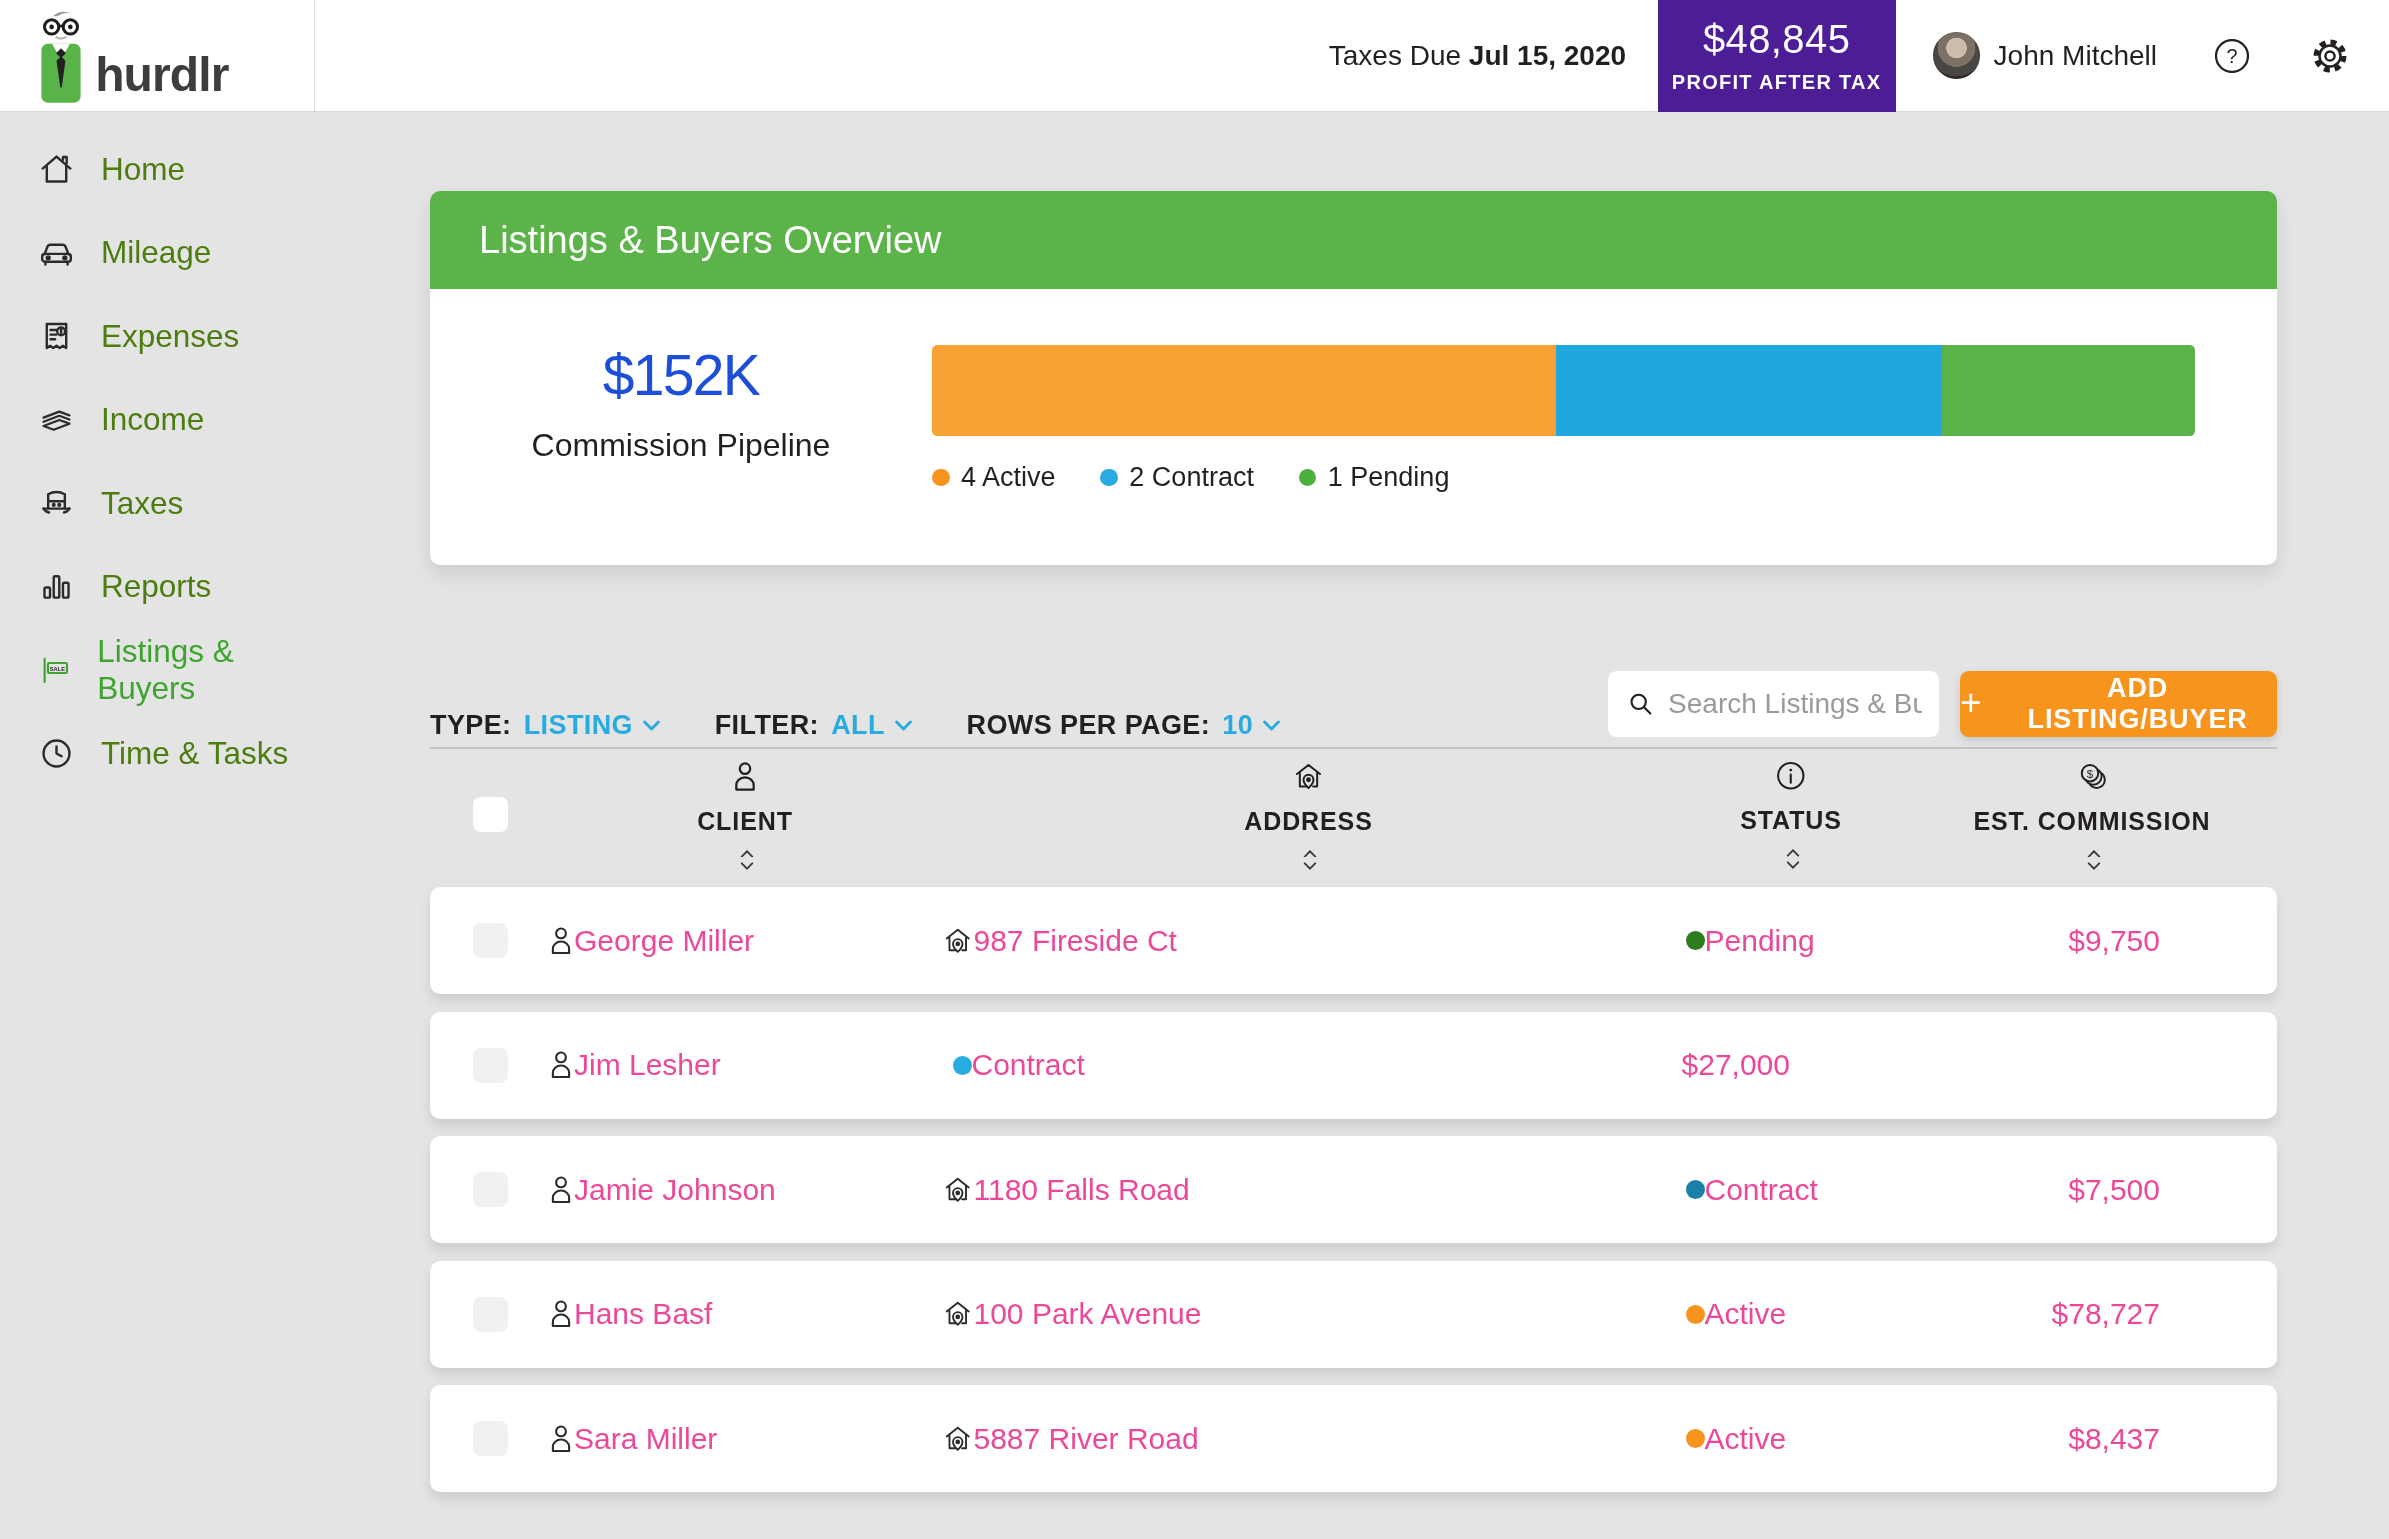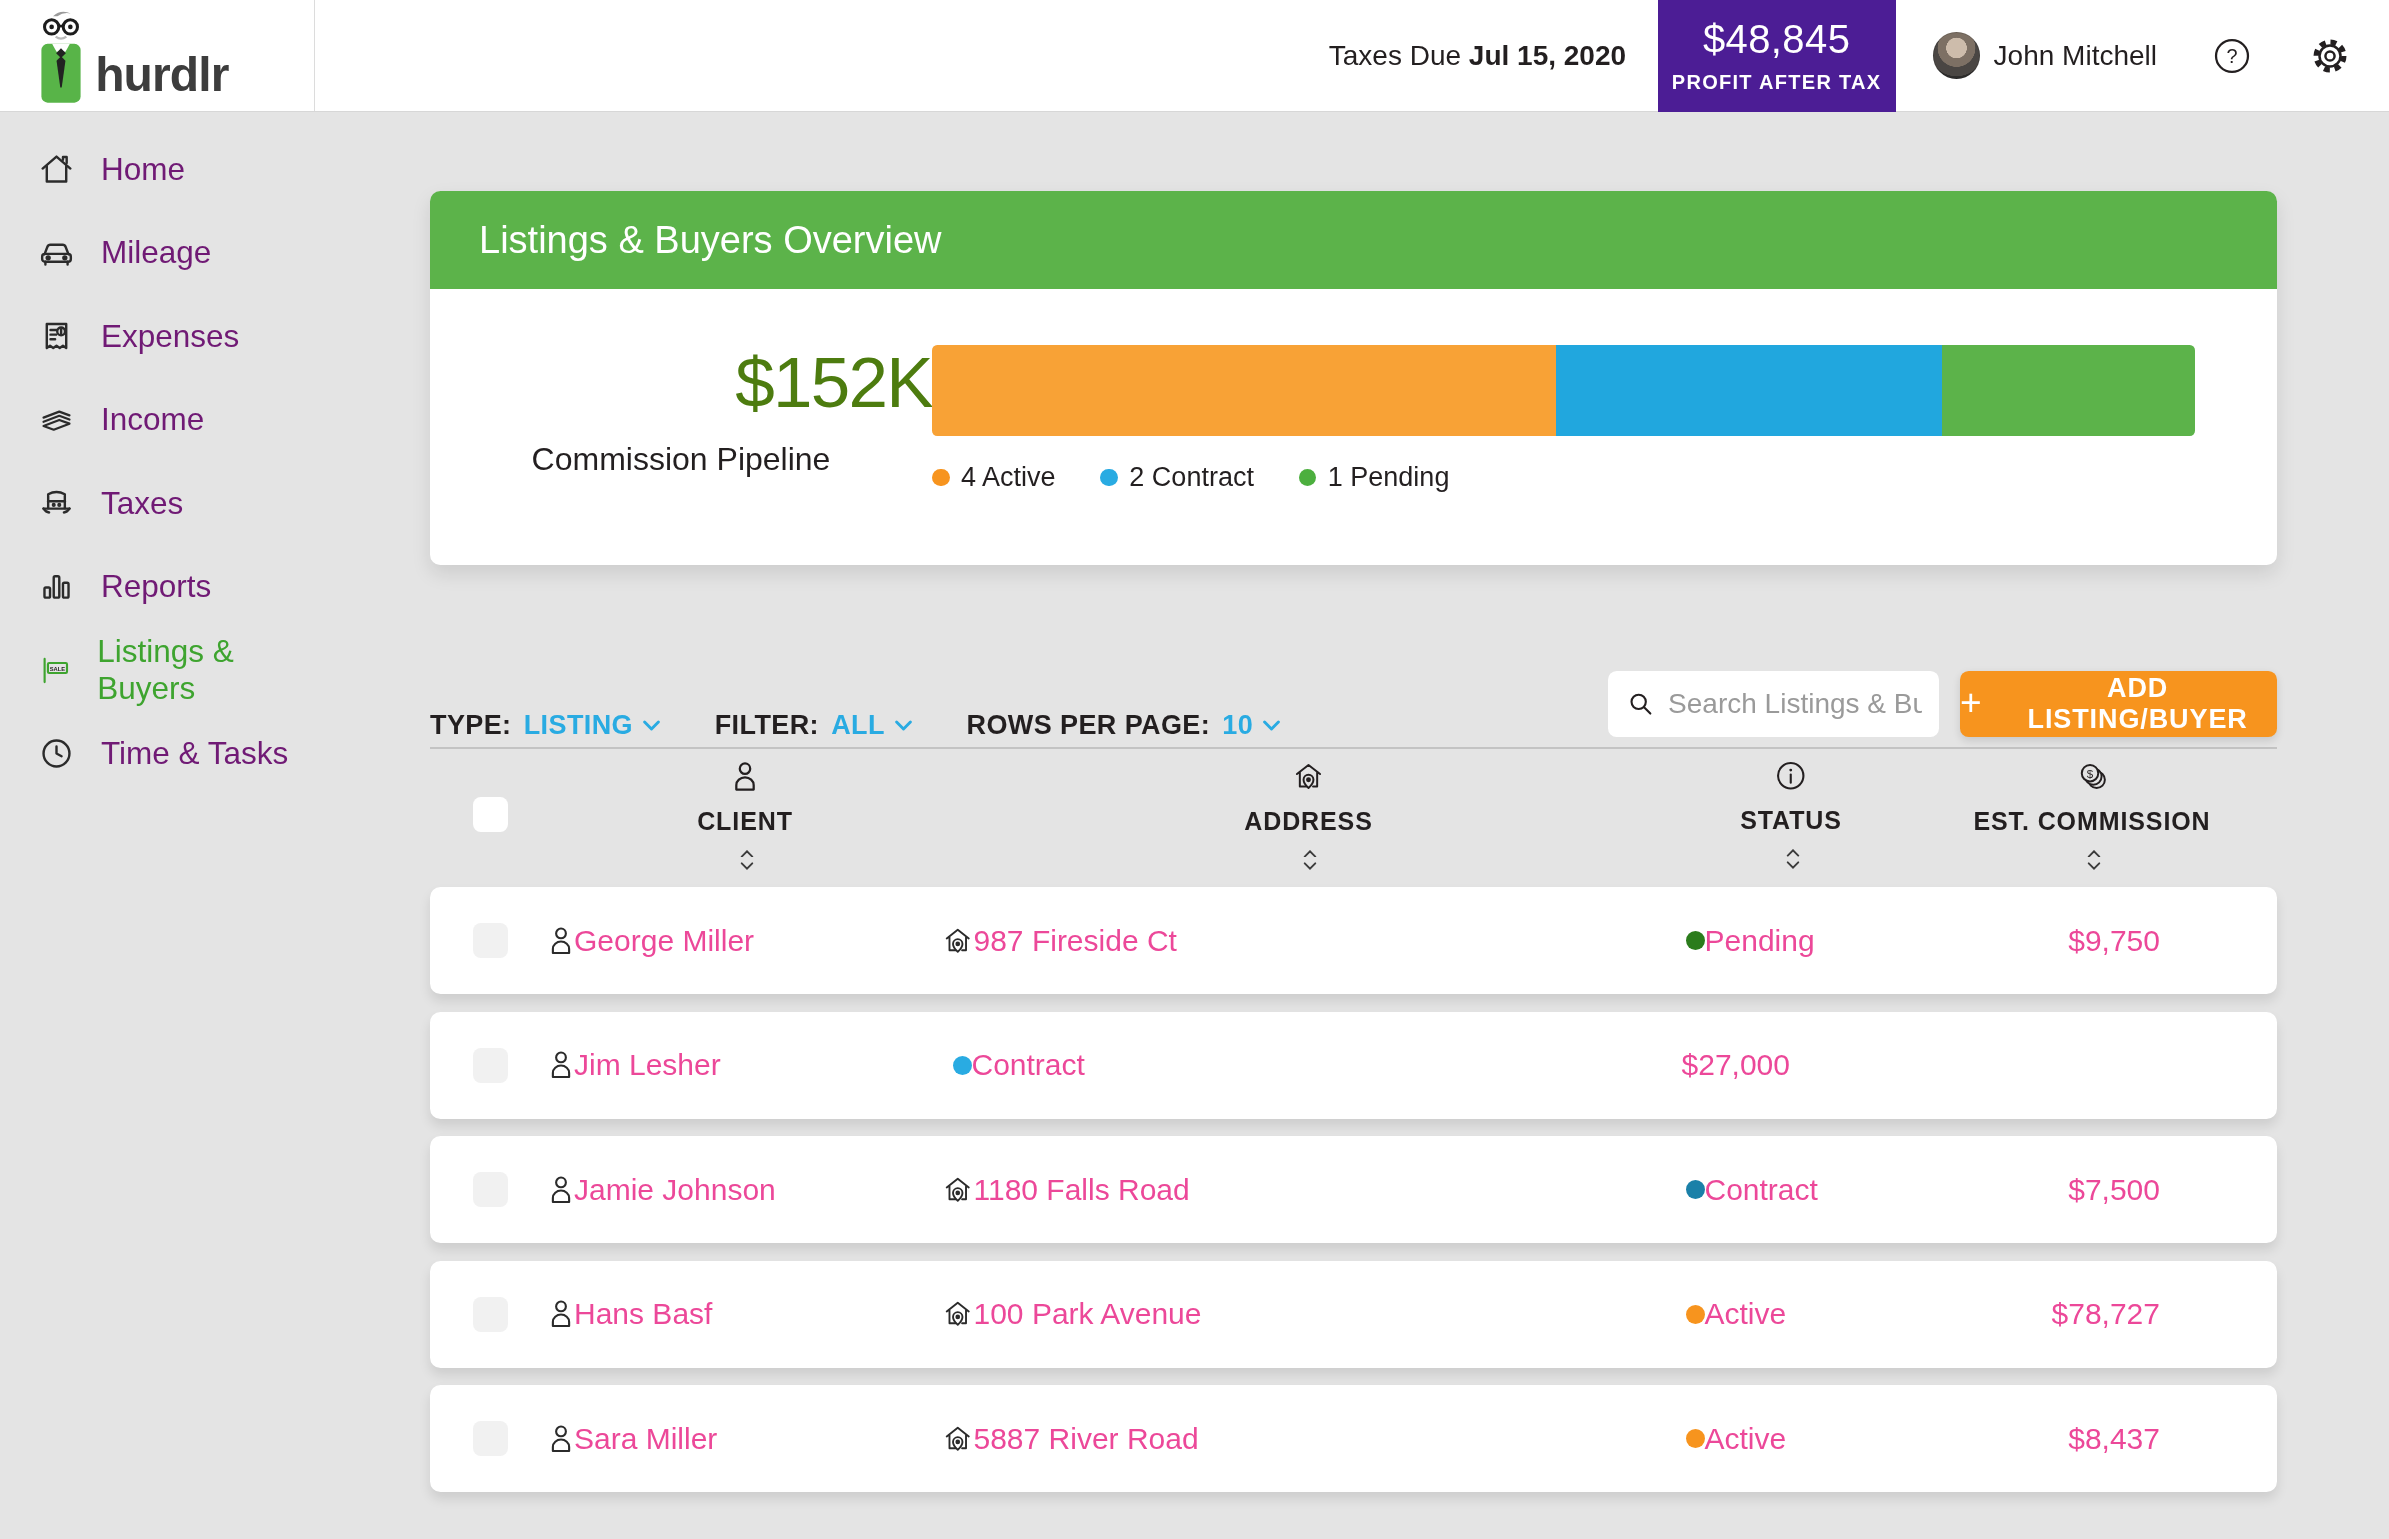--- a/index.html
+++ b/index.html
@@ -41,40 +41,40 @@
     flex:none;
   }
   .user-name { font-size:28px; margin-left:14px; white-space:nowrap; }
   .icon-btn { margin-left:56px; cursor:pointer; }
   .icon-btn.gear { margin-left:58px; margin-right:38px; }
 
   
   .app { display:flex; height:1427px; }
   .sidebar { width:315px; flex:none; padding-top:31px; padding-left:38px; }
   .side-item { display:flex; align-items:center; height:52px; margin-bottom:31.5px; cursor:pointer; }
-  .side-item .lbl { font-size:31.5px; margin-left:26px; color:#701a75; }
+  .side-item .lbl { font-size:31.5px; margin-left:26px; color:#4d7c0f; }
   .side-item svg { stroke:#2b2b2b; }
   .side-item.active .lbl { color:#3ea42f; font-weight:400; }
   .side-item.active svg { stroke:#3ea42f; }
 
   .main { width:1847px; margin-left:115px; }
 
   
   .overview-card { margin-top:79px; border-radius:10.5px; box-shadow:0 8.7px 19px rgba(0,0,0,.10); }
   .card-head {
     height:98px; background:#5cb34a; border-radius:10.5px 10.5px 0 0;
     display:flex; align-items:center; padding-left:49px;
     color:#fff; font-size:38px; font-weight:400;
   }
   .card-body {
     height:276px; background:#fff; border-radius:0 0 10.5px 10.5px;
     display:flex; position:relative;
   }
   .pipeline-left { width:502px; padding-top:58px; text-align:center; flex:none; }
-  .pipeline-value { font-size:71px; font-weight:400; letter-spacing:-1.7px; color:#4d7c0f; line-height:1;text-align:right; }
+  .pipeline-value { font-size:57px; font-weight:400; letter-spacing:-1.7px; color:#1d4ed8; line-height:1; }
   .pipeline-label { font-size:32px; margin-top:23px; color:#231f20; }
   .pipeline-chart { padding-top:56px; width:1263px; }
   .stack-bar { height:91px; width:100%; display:flex; border-radius:5.2px; overflow:hidden; }
   .stack-bar .seg { height:100%; }
   .legend { display:flex; margin-top:26px; gap:45px; }
   .legend-item { display:flex; align-items:center; gap:11.4px; font-size:27px; }
   .legend-dot { width:17.5px; height:17.5px; border-radius:50%; flex:none; }
 
   
   .toolbar { margin-top:106px; height:66px; display:flex; align-items:center; }

